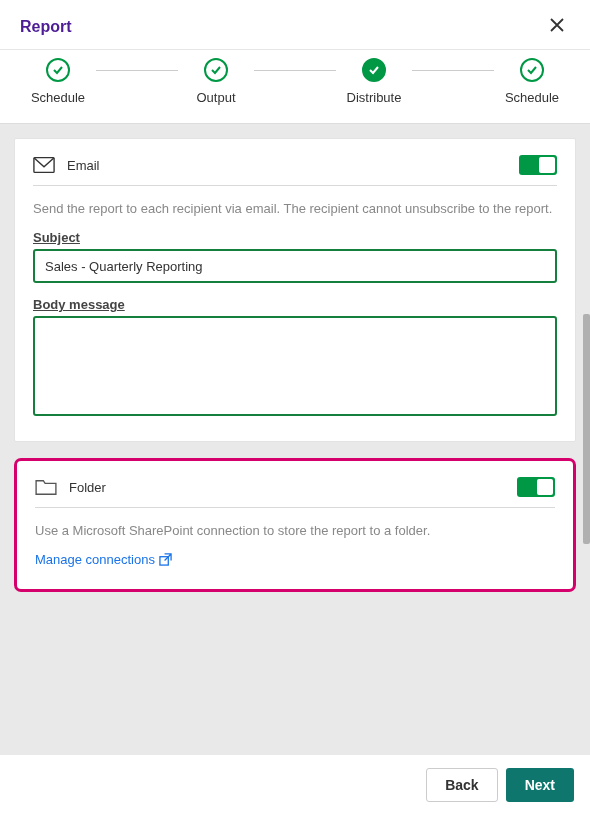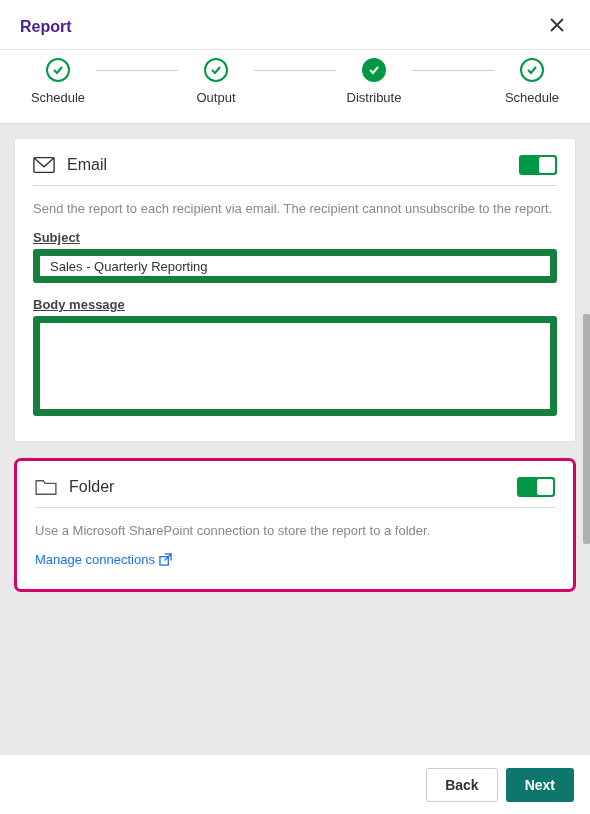--- a/index.html
+++ b/index.html
@@ -105,21 +105,21 @@
     padding-bottom: 10px;
     border-bottom: 1px solid #d9d9d9;
     margin-bottom: 14px;
   }
   .card-title-wrap {
     display: flex;
     align-items: center;
     gap: 12px;
   }
   .card-title {
-    font-size: 16px;
+    font-size: 13px;
     font-weight: 400;
     color: #333;
   }
   .toggle {
     width: 38px;
     height: 20px;
     background: #009845;
     border-radius: 3px;
     position: relative;
     cursor: pointer;
@@ -142,21 +142,21 @@
   .field-label {
     font-size: 13px;
     color: #444;
     font-weight: 600;
     margin-bottom: 4px;
     display: block;
     text-decoration: underline;
   }
   .text-input, .textarea, .select-box {
     width: 100%;
-    border: 7px solid #15803d;
+    border: 2px solid #15803d;
     border-radius: 3px;
     padding: 8px 10px;
     font-size: 13px;
     font-family: inherit;
     color: #333;
     background: #fff;
   }
   .text-input { height: 34px; }
   .textarea { height: 100px; resize: none; }
   .select-box {

